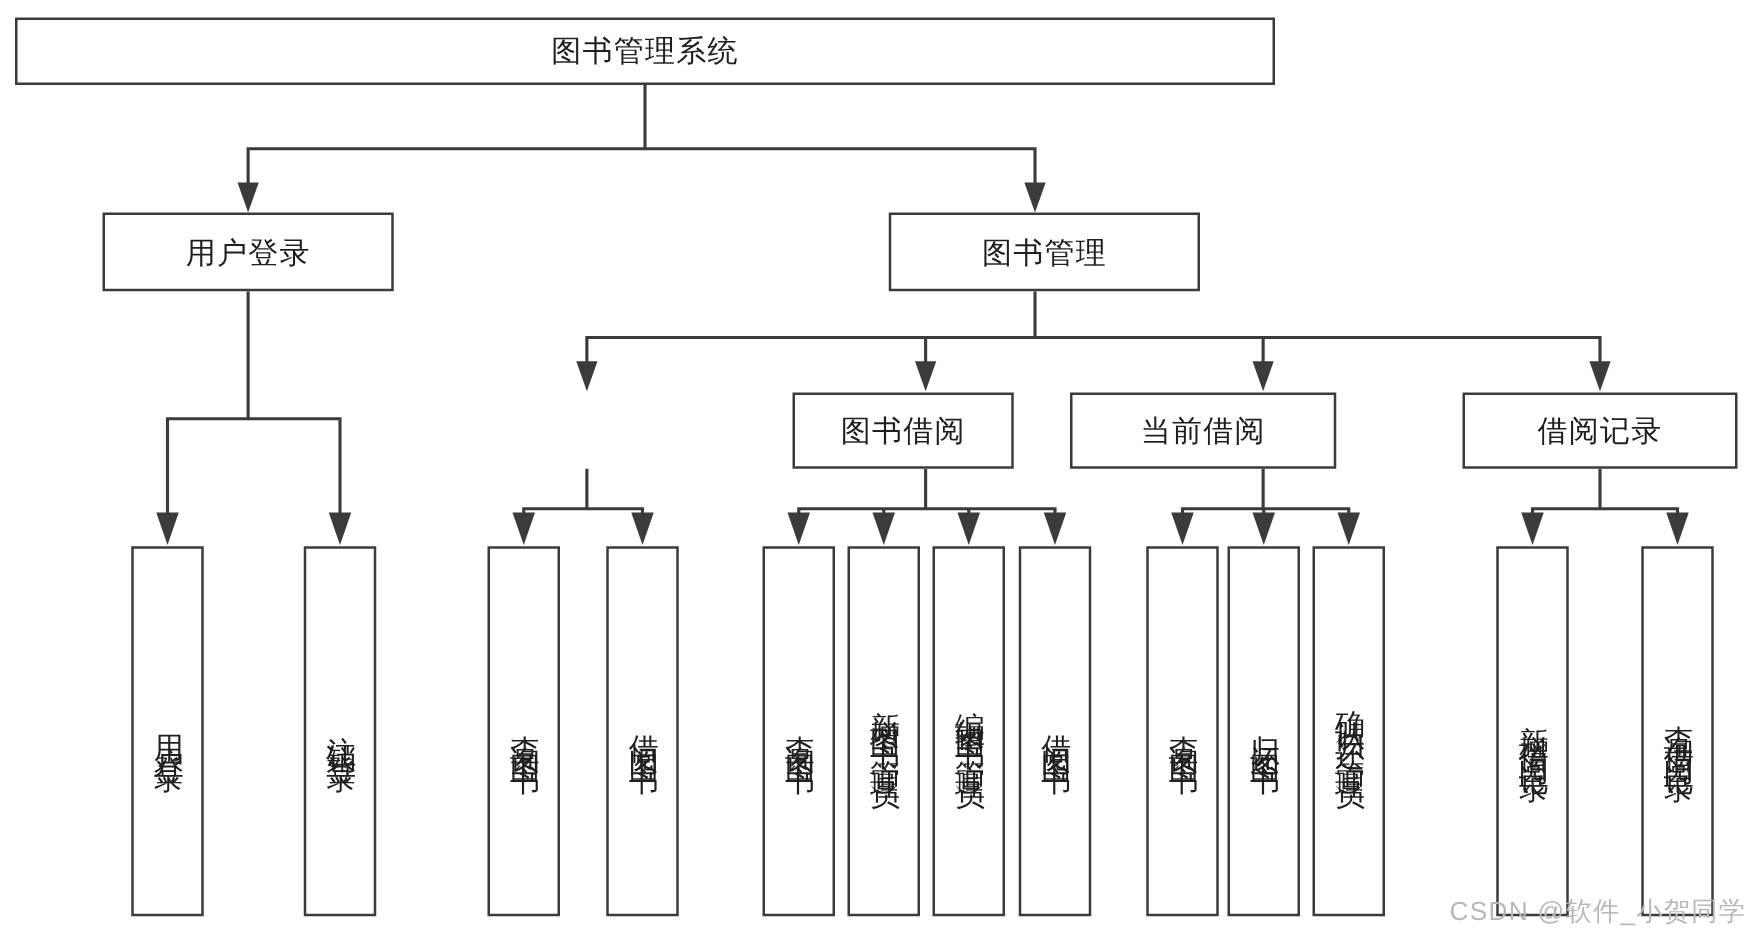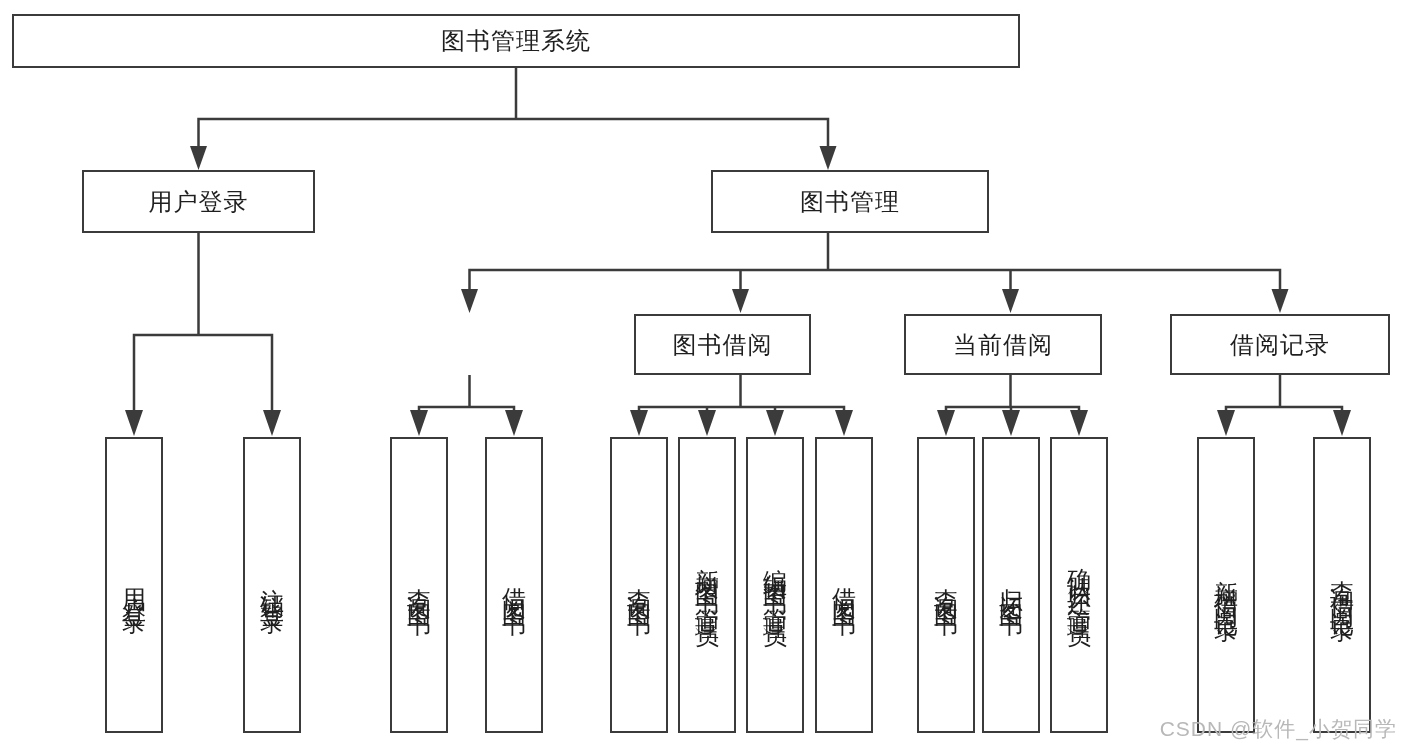--- a/index.html
+++ b/index.html
@@ -108,24 +108,24 @@
     <polygon points="1079,436 1070,410 1088,410"></polygon>
 
     <path d="M1280,375 V407 M1226,412 V407 H1342 V412"></path>
     <polygon points="1226,436 1217,410 1235,410"></polygon>
     <polygon points="1342,436 1333,410 1351,410"></polygon>
   </svg>
 
   <div class="node h-label" style="left:12px;top:14px;width:1008px;height:54px">图书管理系统</div>
 
   <div class="node h-label" style="left:82px;top:170px;width:233px;height:63px">用户登录</div>
-  <div class="node h-label" style="left:711px;top:170px;width:278px;height:63px">图书管理</div>
+  <div class="node h-label" style="left:711px;top:170px;width:249px;height:63px">图书管理</div>
 
   <div class="node h-label" style="left:634px;top:314px;width:177px;height:61px">图书借阅</div>
-  <div class="node h-label" style="left:904px;top:314px;width:198px;height:61px">当前借阅</div>
+  <div class="node h-label" style="left:856px;top:314px;width:213px;height:61px">当前借阅</div>
   <div class="node h-label" style="left:1170px;top:314px;width:220px;height:61px">借阅记录</div>
 
   <div class="node leaf" style="left:105px;top:437px;width:58px;height:296px">
     <span>用户登录</span>
   </div>
   <div class="node leaf" style="left:243px;top:437px;width:58px;height:296px">
     <span>注销登录</span>
   </div>
 
   <div class="node leaf" style="left:390px;top:437px;width:58px;height:296px">

